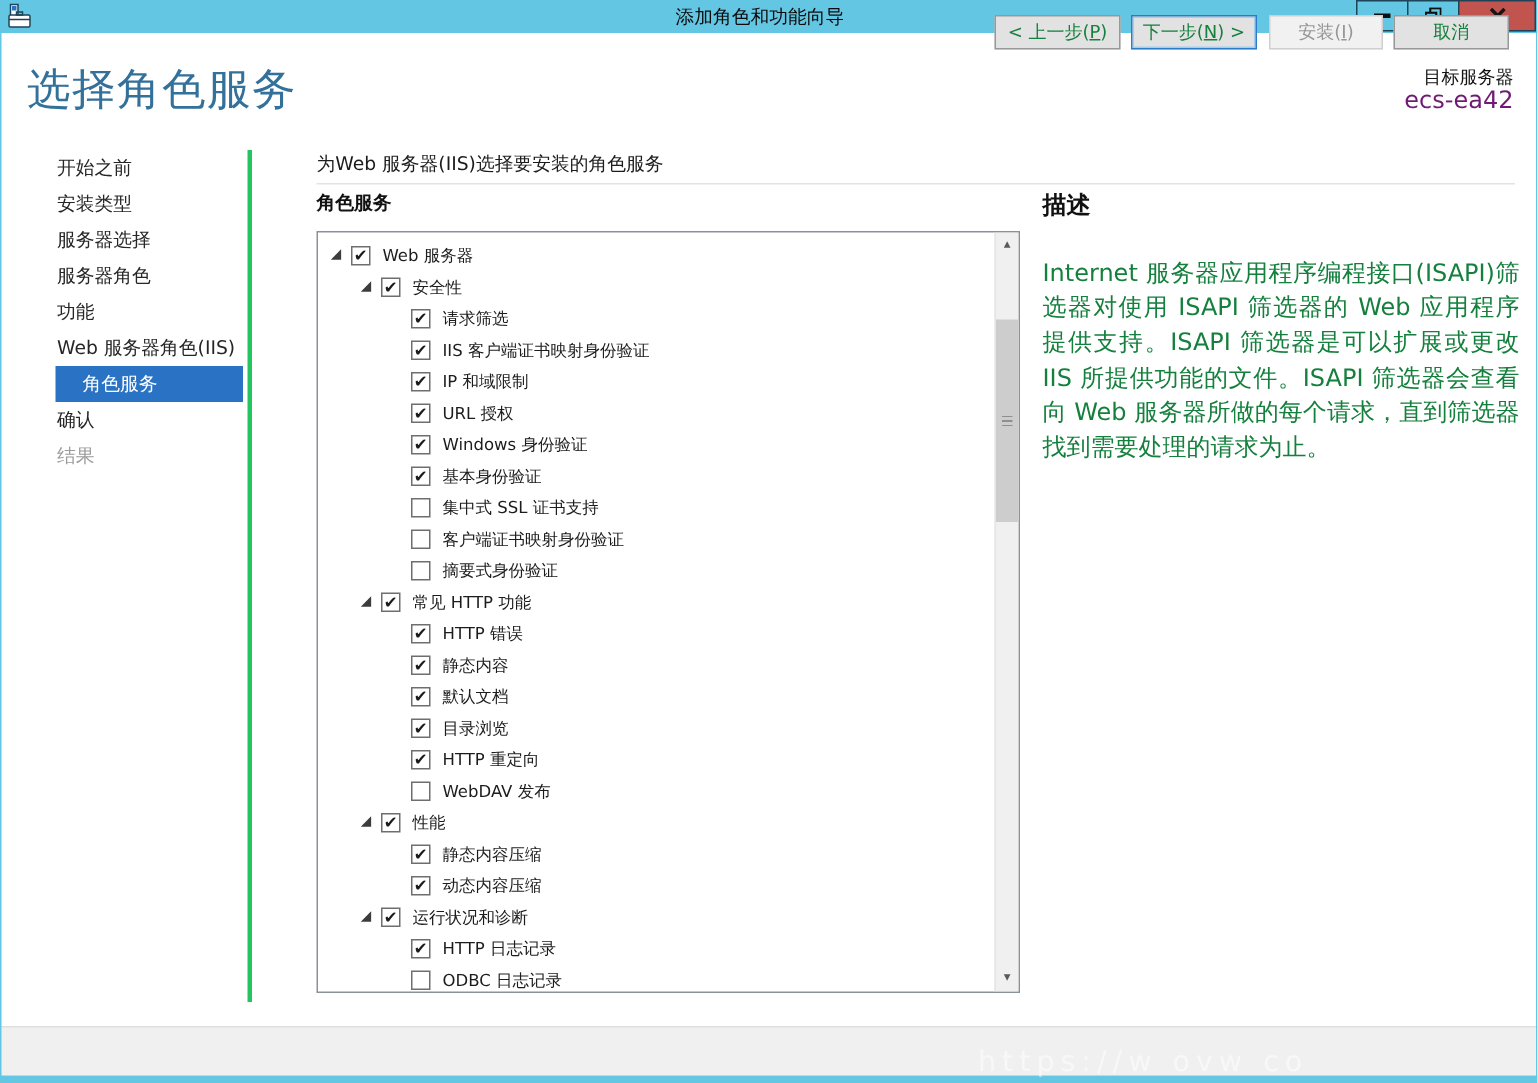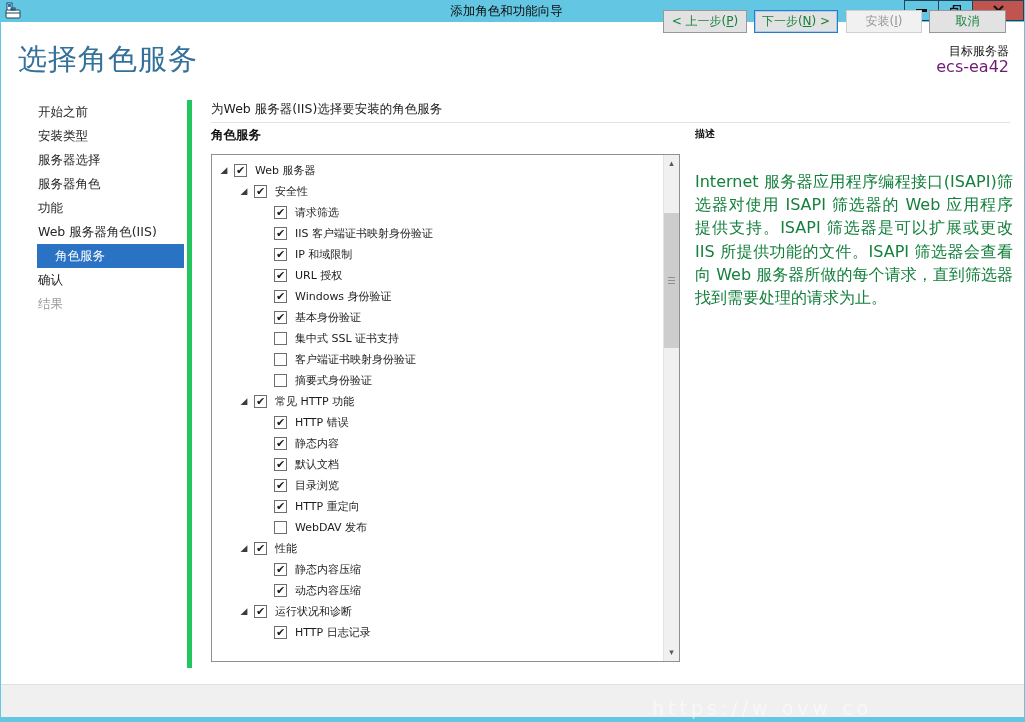--- a/index.html
+++ b/index.html
@@ -19,30 +19,30 @@
   .tb-close { width:52px; background:#c1544e; }
   .min-bar { width:11px; height:3px; background:#101010; }
 
   
   .page-title { position:absolute; left:18px; top:40px; font-size:29px; font-weight:400; color:#33719b; letter-spacing:1px; }
   .target-box { position:absolute; right:16px; top:44px; text-align:right; line-height:15px; }
   .target-label { font-weight:normal; font-size:12px; color:#111; }
   .target-name { font-size:16px; color:#701a75; }
 
   
-  .sidebar { position:absolute; left:0; top:100px; width:192px; height:568px; border-right:5px solid #22c55e; background:#fff; }
+  .sidebar { position:absolute; left:0; top:100px; width:168px; height:568px; border-right:3px solid #22c55e; background:#fff; }
   .nav-item { height:24px; line-height:24px; padding-left:38px; font-size:12.5px; color:#262626; white-space:nowrap; cursor:default; }
   .nav-item.selected { background:#2a72c3; color:#ffffff; margin-left:37px; margin-right:3px; padding-left:18px; }
   .nav-item.disabled { color:#9b9b9b; }
 
   
   .instruction { position:absolute; left:211px; top:101px; font-size:12.5px; color:#1c1c1c; }
   .main-sep { position:absolute; left:211px; right:15px; top:122px; border-top:1px solid #e3e3e3; }
   .tree-title { position:absolute; left:211px; top:127px; font-weight:bold; font-size:12.5px; color:#111; }
-  .desc-title { position:absolute; left:695px; top:127px; font-weight:bold; font-size:10px; color:#111; }
+  .desc-title { position:absolute; left:695px; top:127px; font-weight:bold; font-size:16px; color:#111; }
 
   .tree-box { position:absolute; left:211px; top:154px; width:469px; height:508px; border:1px solid #8a9199; background:#fff; overflow:hidden; }
   .tree-rows { position:absolute; left:0; top:5px; right:16px; bottom:0; overflow:hidden; }
   .tree-row { height:21px; display:flex; align-items:center; white-space:nowrap; }
   .arrow { width:16px; flex-shrink:0; font-size:9px; color:#3c3c3c; text-align:center; line-height:21px; }
   .arrow.lv0 { margin-left:4px; } .arrow.lv1 { margin-left:24px; } .arrow.lv2 { margin-left:44px; }
   .cb { width:13px; height:13px; flex-shrink:0; border:1px solid #6e6e6e; background:#fff; margin-left:2px; font-size:11px; line-height:11px; text-align:center; color:#1b1b1b; font-weight:bold; }
   .lbl { margin-left:8px; font-size:11px; color:#1c1c1c; }
 
   .scrollbar { position:absolute; right:0; top:0; width:16px; height:100%; background:#f0f0f0; border-left:1px solid #e4e4e4; }
@@ -234,20 +234,25 @@
       <div class="tree-row">
         <span class="arrow lv1">◢</span>
         <span class="cb checked">✔</span>
         <span class="lbl">运行状况和诊断</span>
       </div>
       <div class="tree-row">
         <span class="arrow lv2"></span>
         <span class="cb checked">✔</span>
         <span class="lbl">HTTP 日志记录</span>
       </div>
+      <div class="tree-row">
+        <span class="arrow lv2"></span>
+        <span class="cb"></span>
+        <span class="lbl">ODBC 日志记录</span>
+      </div>
     </div>
   <div class="scrollbar">
     <div class="sb-arrow sb-up">▴</div>
     <div class="sb-thumb">
         <div class="sb-grip"></div>
       </div>
     <div class="sb-arrow sb-down">▾</div>
   </div>
 </div>
 

